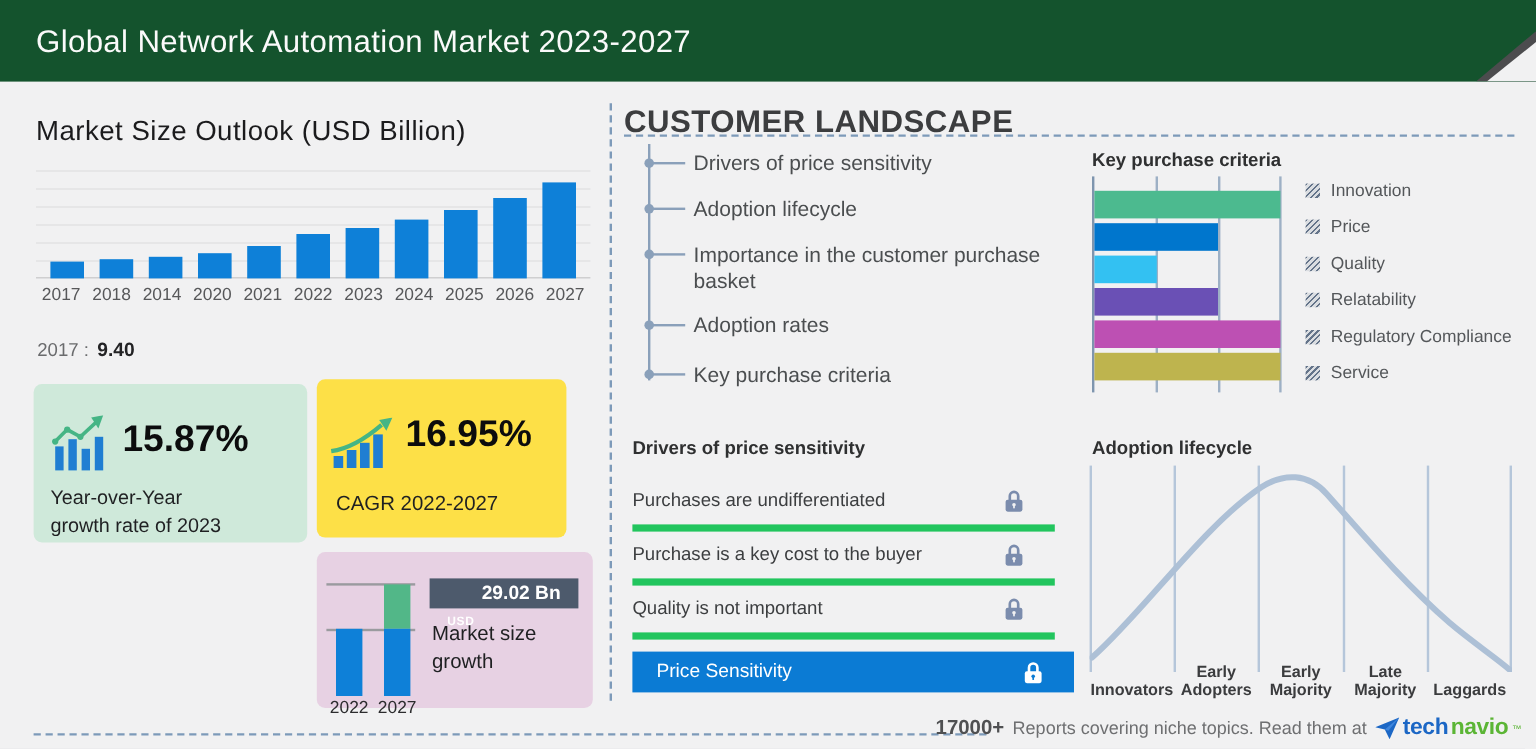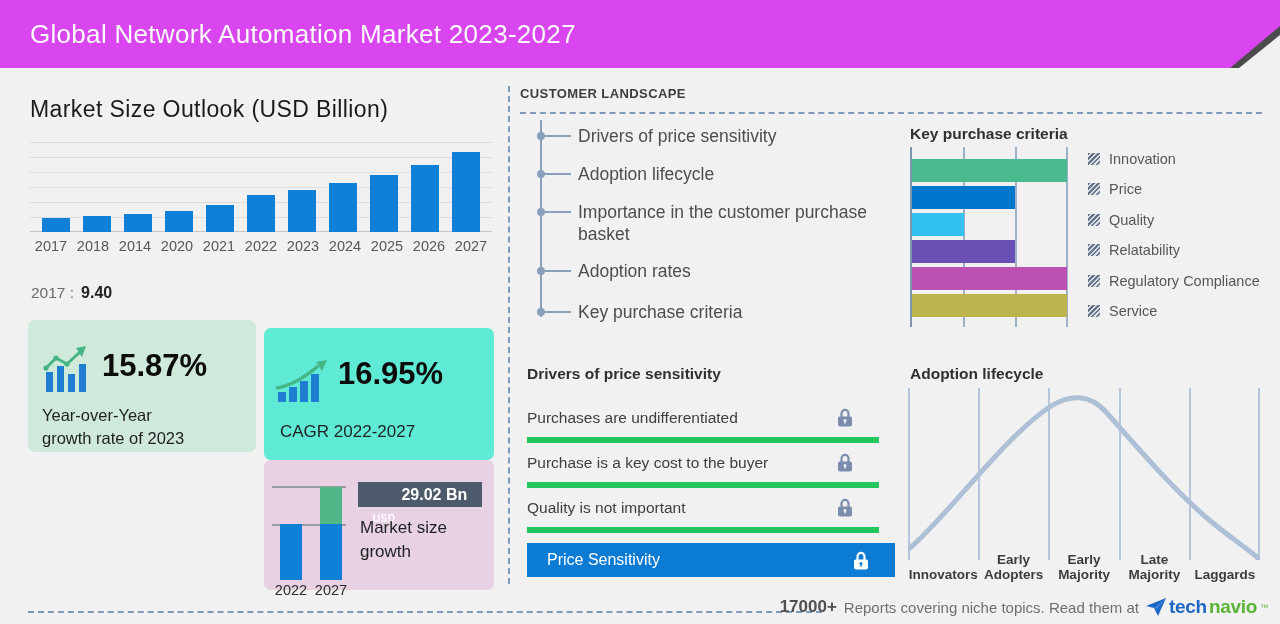--- a/index.html
+++ b/index.html
@@ -1,20 +1,20 @@
 <!DOCTYPE html>
 <html><head>
 <meta charset="utf-8">
 <style>
   html,body{margin:0;padding:0;background:#e4e4e6;}
   .page{position:relative;width:1280px;height:624px;background:#f1f1f2;overflow:hidden;
         font-family:"Liberation Sans",sans-serif;-webkit-font-smoothing:antialiased;}
 
   
-  .topbar{position:absolute;left:0;top:0;width:1280px;height:68px;background:#d946ef;}
+  .topbar{position:absolute;left:0;top:0;width:1280px;height:68px;background:#14532d;}
   .topbar h1{margin:0;padding-left:30px;line-height:68px;font-size:26px;font-weight:500;
              color:#fafafa;letter-spacing:.3px;}
   .curl-dark{position:absolute;right:0;bottom:0;width:50px;height:42px;background:#4c4c4e;
              clip-path:polygon(100% 0,100% 100%,0 100%);}
   .curl-white{position:absolute;right:0;bottom:0;width:41px;height:33px;background:#f1f1f2;
              clip-path:polygon(100% 0,100% 100%,0 100%);}
 
   
   .ms-title{position:absolute;left:30px;top:96px;font-size:23px;font-weight:500;color:#1b1b1d;letter-spacing:.4px;}
   .ms-chart{position:absolute;left:30px;top:142px;width:462px;height:90px;}
@@ -23,21 +23,21 @@
   .ms-bars{position:absolute;left:0;top:0;width:462px;height:90px;display:flex;align-items:flex-end;
            justify-content:space-between;padding:0 12px;box-sizing:border-box;}
   .ms-bar{width:28px;background:#0e80d8;}
   .ms-labels{position:absolute;left:30px;top:238px;width:462px;display:flex;justify-content:space-between;}
   .ms-label{flex:1;text-align:center;font-size:14.5px;color:#57585a;}
   .note2017{position:absolute;left:31px;top:284px;font-size:15.5px;color:#6a6b6d;}
   .note2017 b{margin-left:7px;font-size:16px;color:#232325;}
 
   .card{position:absolute;border-radius:7px;}
   .card-green{left:28px;top:320px;width:228px;height:132px;background:#cfe9da;}
-  .card-blue{left:264px;top:328px;width:230px;height:132px;background:#5eead4;}
+  .card-blue{left:264px;top:316px;width:208px;height:132px;background:#fde047;}
   .card-purple{left:28px;top:460px;width:228px;height:130px;background:#c8c4e4;}
   .card-pink{left:264px;top:460px;width:230px;height:130px;background:#e7d1e3;}
   .big-num{position:absolute;left:74px;top:28px;font-size:31px;font-weight:800;color:#0c0c0d;}
   .card-desc{position:absolute;font-size:16.5px;color:#1f2022;line-height:23px;}
   .card-icon{position:absolute;}
   .accel{position:absolute;left:70px;top:38px;font-size:18.5px;font-weight:800;color:#0c0c0d;letter-spacing:.3px;}
 
   .mini{position:absolute;left:8px;top:26px;width:80px;height:94px;}
   .mini-line{position:absolute;left:0;width:74px;height:2px;background:#9a9b9f;}
   .mini-bar{position:absolute;}
@@ -45,21 +45,21 @@
   .mini-lbls span{width:38px;text-align:center;}
   .badge{position:absolute;left:94px;top:22px;width:124px;height:25px;background:#4d5a6c;color:#fff;
          display:flex;align-items:center;justify-content:center;gap:6px;}
   .badge .cur{font-size:10px;font-weight:700;letter-spacing:.5px;margin-top:48px;}
   .badge .amt{font-size:16px;font-weight:700;}
 
   
   .vdash{position:absolute;left:508px;top:86px;height:498px;border-left:2px dashed #7d9ab9;}
 
   
-  .cl-heading{position:absolute;left:520px;top:86px;font-size:13px;font-weight:800;color:#3c3d3f;letter-spacing:.4px;}
+  .cl-heading{position:absolute;left:520px;top:86px;font-size:26px;font-weight:800;color:#3c3d3f;letter-spacing:.4px;}
   .cl-underline{position:absolute;left:520px;top:112px;width:742px;border-top:2px dashed #7d9ab9;}
   .cl-line{position:absolute;left:540px;top:120px;height:197px;width:2px;background:#8aa0ba;}
   .cl-item{position:absolute;left:578px;width:345px;font-size:17.5px;color:#4b4e50;line-height:22px;}
   .cl-conn{position:absolute;left:542px;width:29px;height:2px;background:#8aa0ba;}
   .cl-dot{position:absolute;left:537px;width:8px;height:8px;border-radius:50%;background:#8aa0ba;}
 
   .sec-title{position:absolute;font-size:15.5px;font-weight:700;color:#2f3031;}
   .kpc-plot{position:absolute;left:910px;top:147px;width:158px;height:180px;}
   .kpc-vline{position:absolute;top:0;height:180px;width:1.5px;background:#9db0c5;}
   .kpc-vline.axis{background:#7e95ae;}

